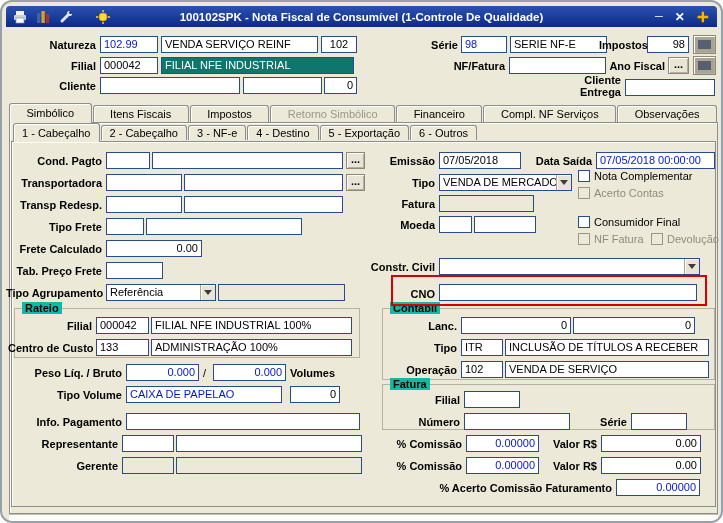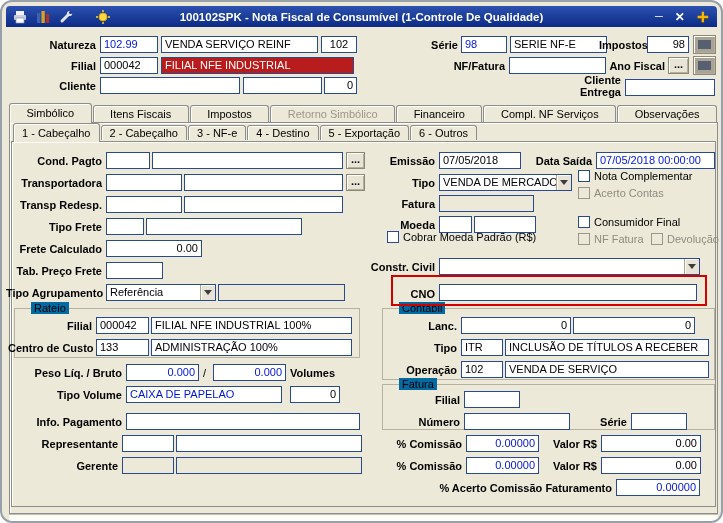--- a/index.html
+++ b/index.html
@@ -22,21 +22,21 @@
   
   .lbl{position:absolute;font-weight:bold;text-align:right;line-height:12px;white-space:nowrap}
   .lbl.left{text-align:left}
   .lbl.prewrap{white-space:pre-line}
   .fld{position:absolute;height:17px;background:#fff;border:1px solid #2a4a8e;
        padding:1px 3px;line-height:13px;overflow:hidden;white-space:nowrap;}
   .fld.blue{color:#0016d2}
   .fld.right{text-align:right}
   .fld.center{text-align:center}
   .fld.dis{background:#ece9d8}
-  .fld.sel{background:#b91c1c;color:#fff}
+  .fld.sel{background:#0f766e;color:#fff}
   .sep{position:absolute;line-height:12px}
   
   .combo{padding-right:18px}
   .combo-arrow{position:absolute;right:0;top:0;bottom:0;width:15px;background:#e7e3d6;
                border-left:1px solid #aba58f;box-shadow:inset 1px 1px 0 #fbfaf5;cursor:pointer}
   .combo-arrow::after{content:"";position:absolute;left:3px;top:5px;
                border:4px solid transparent;border-top:5px solid #3c3c3c;}
   
   .btn{position:absolute;background:#e8e4d6;border:1px solid #8d8878;text-align:center;
        font-weight:bold;line-height:13px;cursor:pointer;
@@ -54,21 +54,21 @@
        border:1px solid #8d8d8d;border-bottom:none;border-radius:3px 3px 0 0;margin-right:1px;
        margin-bottom:1px;box-shadow:inset 1px 1px 0 #fdfdf8;cursor:pointer;white-space:nowrap;position:relative;}
   .tab.active{height:20px;line-height:19px;margin-bottom:0;z-index:4;}
   .tab.disabled{color:#9b968a;cursor:default}
   .subrow .tab{flex:0 0 auto;height:15px;line-height:14px;margin-bottom:2px;padding:0 8px;}
   .subrow .tab.active{height:19px;line-height:18px;margin-bottom:0;}
   .page{position:absolute;border:1px solid #8d8d8d;background:#ece9d8;
         box-shadow:inset 1px 1px 0 #fdfdf8;}
   
   .grp{position:absolute;border:1px solid #b7b2a0;}
-  .grp-title{position:absolute;top:-7px;left:16px;background:#0369a1;padding:0 3px;font-weight:normal;line-height:12px}
+  .grp-title{position:absolute;top:-7px;left:7px;background:#14b8a6;padding:0 3px;font-weight:bold;line-height:12px}
   
   .annot{position:absolute;border:2px solid #d40000;z-index:6;pointer-events:none}
   .status{position:absolute;background:#fdfdf8;border-top:1px solid #c3bfae}
 </style>
 </head>
 <body>
 
 <div id="win">
 
   <div class="titlebar">
@@ -227,24 +227,20 @@
     <span>Consumidor Final</span>
   </div>
   <div class="chk dis" style="left:576px;top:231px">
     <span class="box"></span>
     <span>NF Fatura</span>
   </div>
   <div class="chk dis" style="left:649px;top:231px">
     <span class="box"></span>
     <span>Devolução</span>
   </div>
-  <div class="chk" style="left:385px;top:229px">
-    <span class="box"></span>
-    <span>Cobrar Moeda Padrão (R$)</span>
-  </div>
 
   <div class="lbl" style="left:360px;top:259px;width:73px">Constr. Civil</div>
   <div class="fld combo" style="left:437px;top:256px;width:261px">
     <span></span>
     <span class="combo-arrow"></span>
   </div>
 
   <div class="annot" style="left:389px;top:273px;width:316px;height:31px"></div>
   <div class="lbl" style="left:396px;top:286px;width:37px">CNO</div>
   <div class="fld" style="left:437px;top:282px;width:258px"></div>

